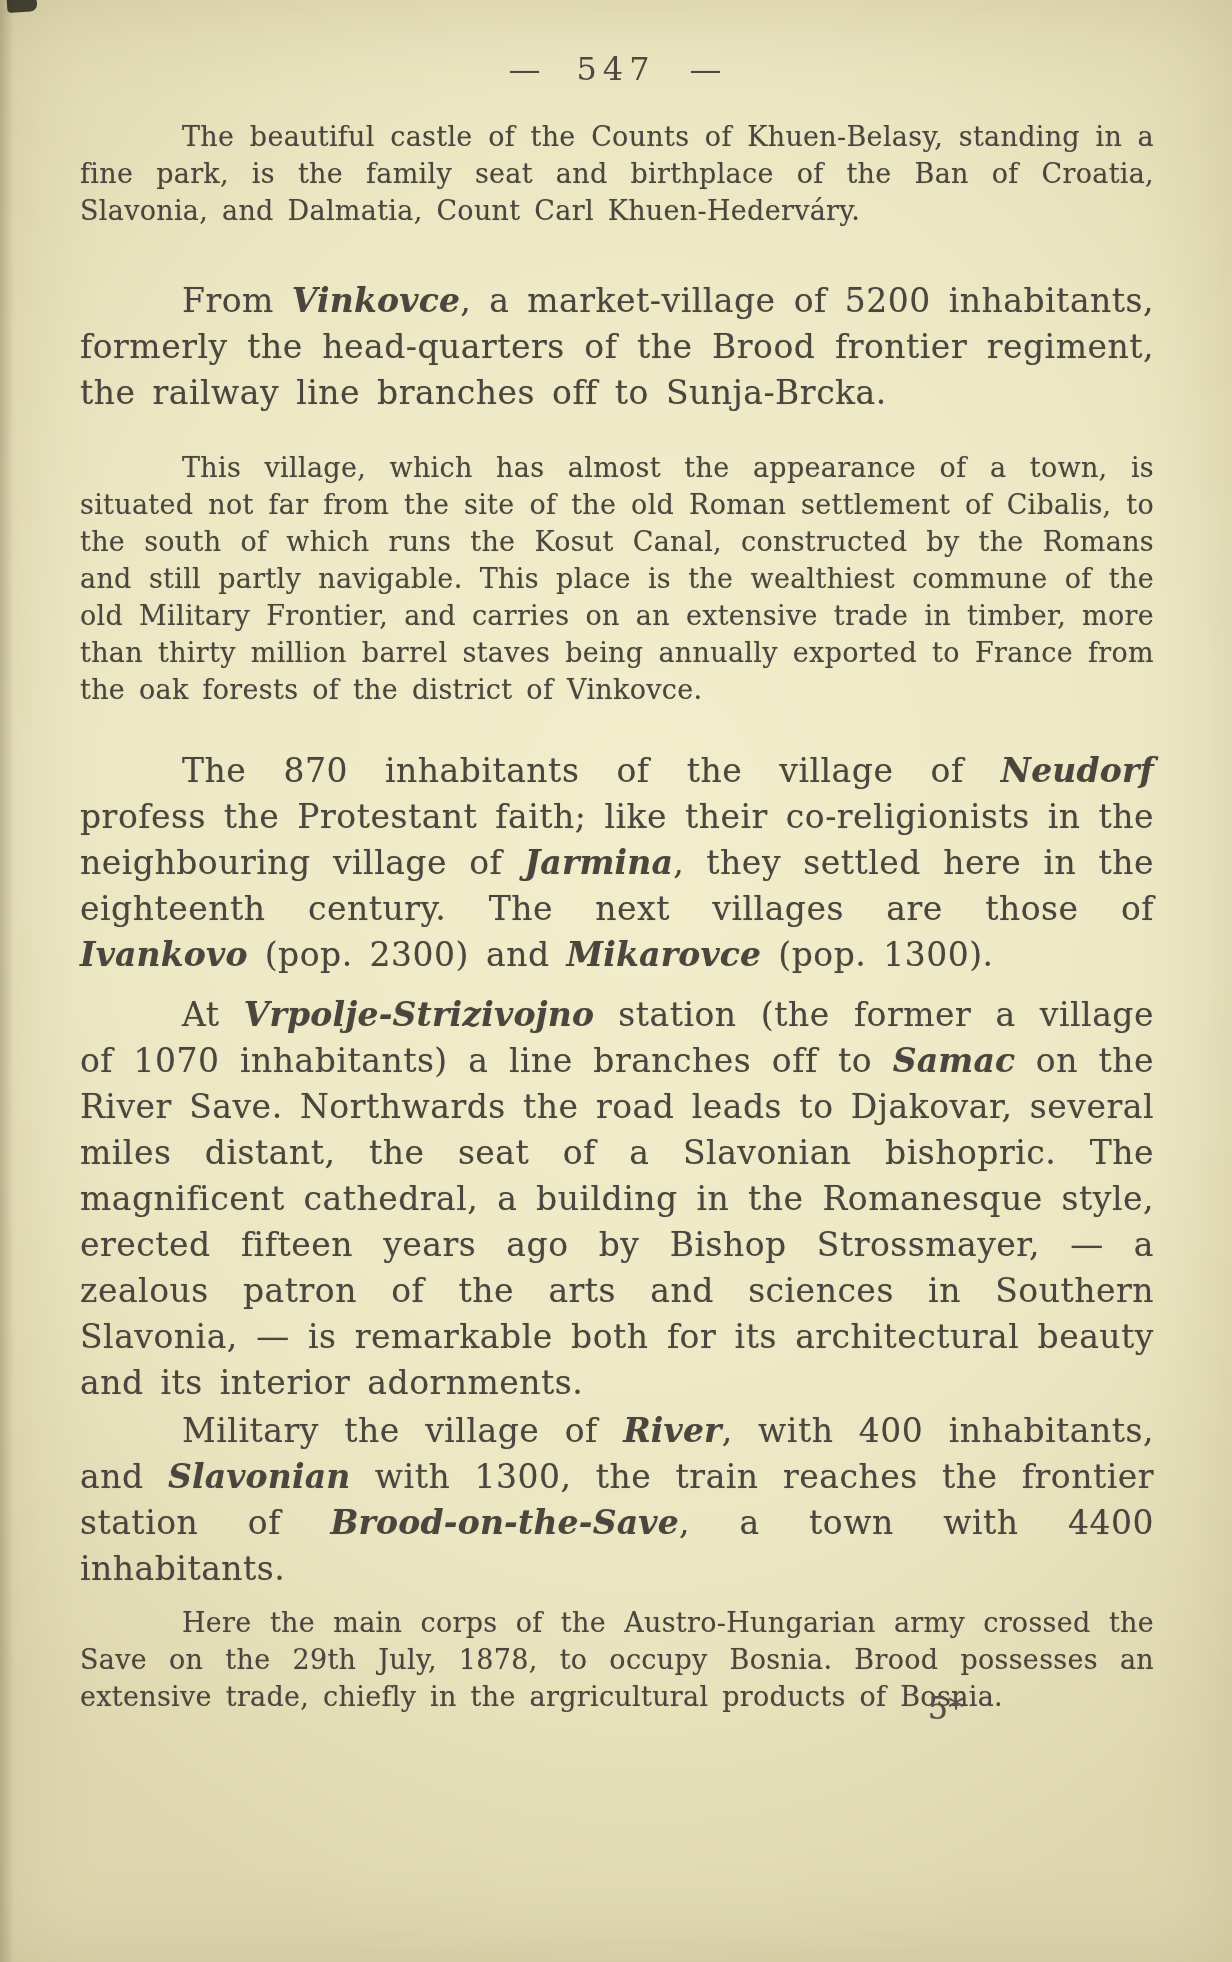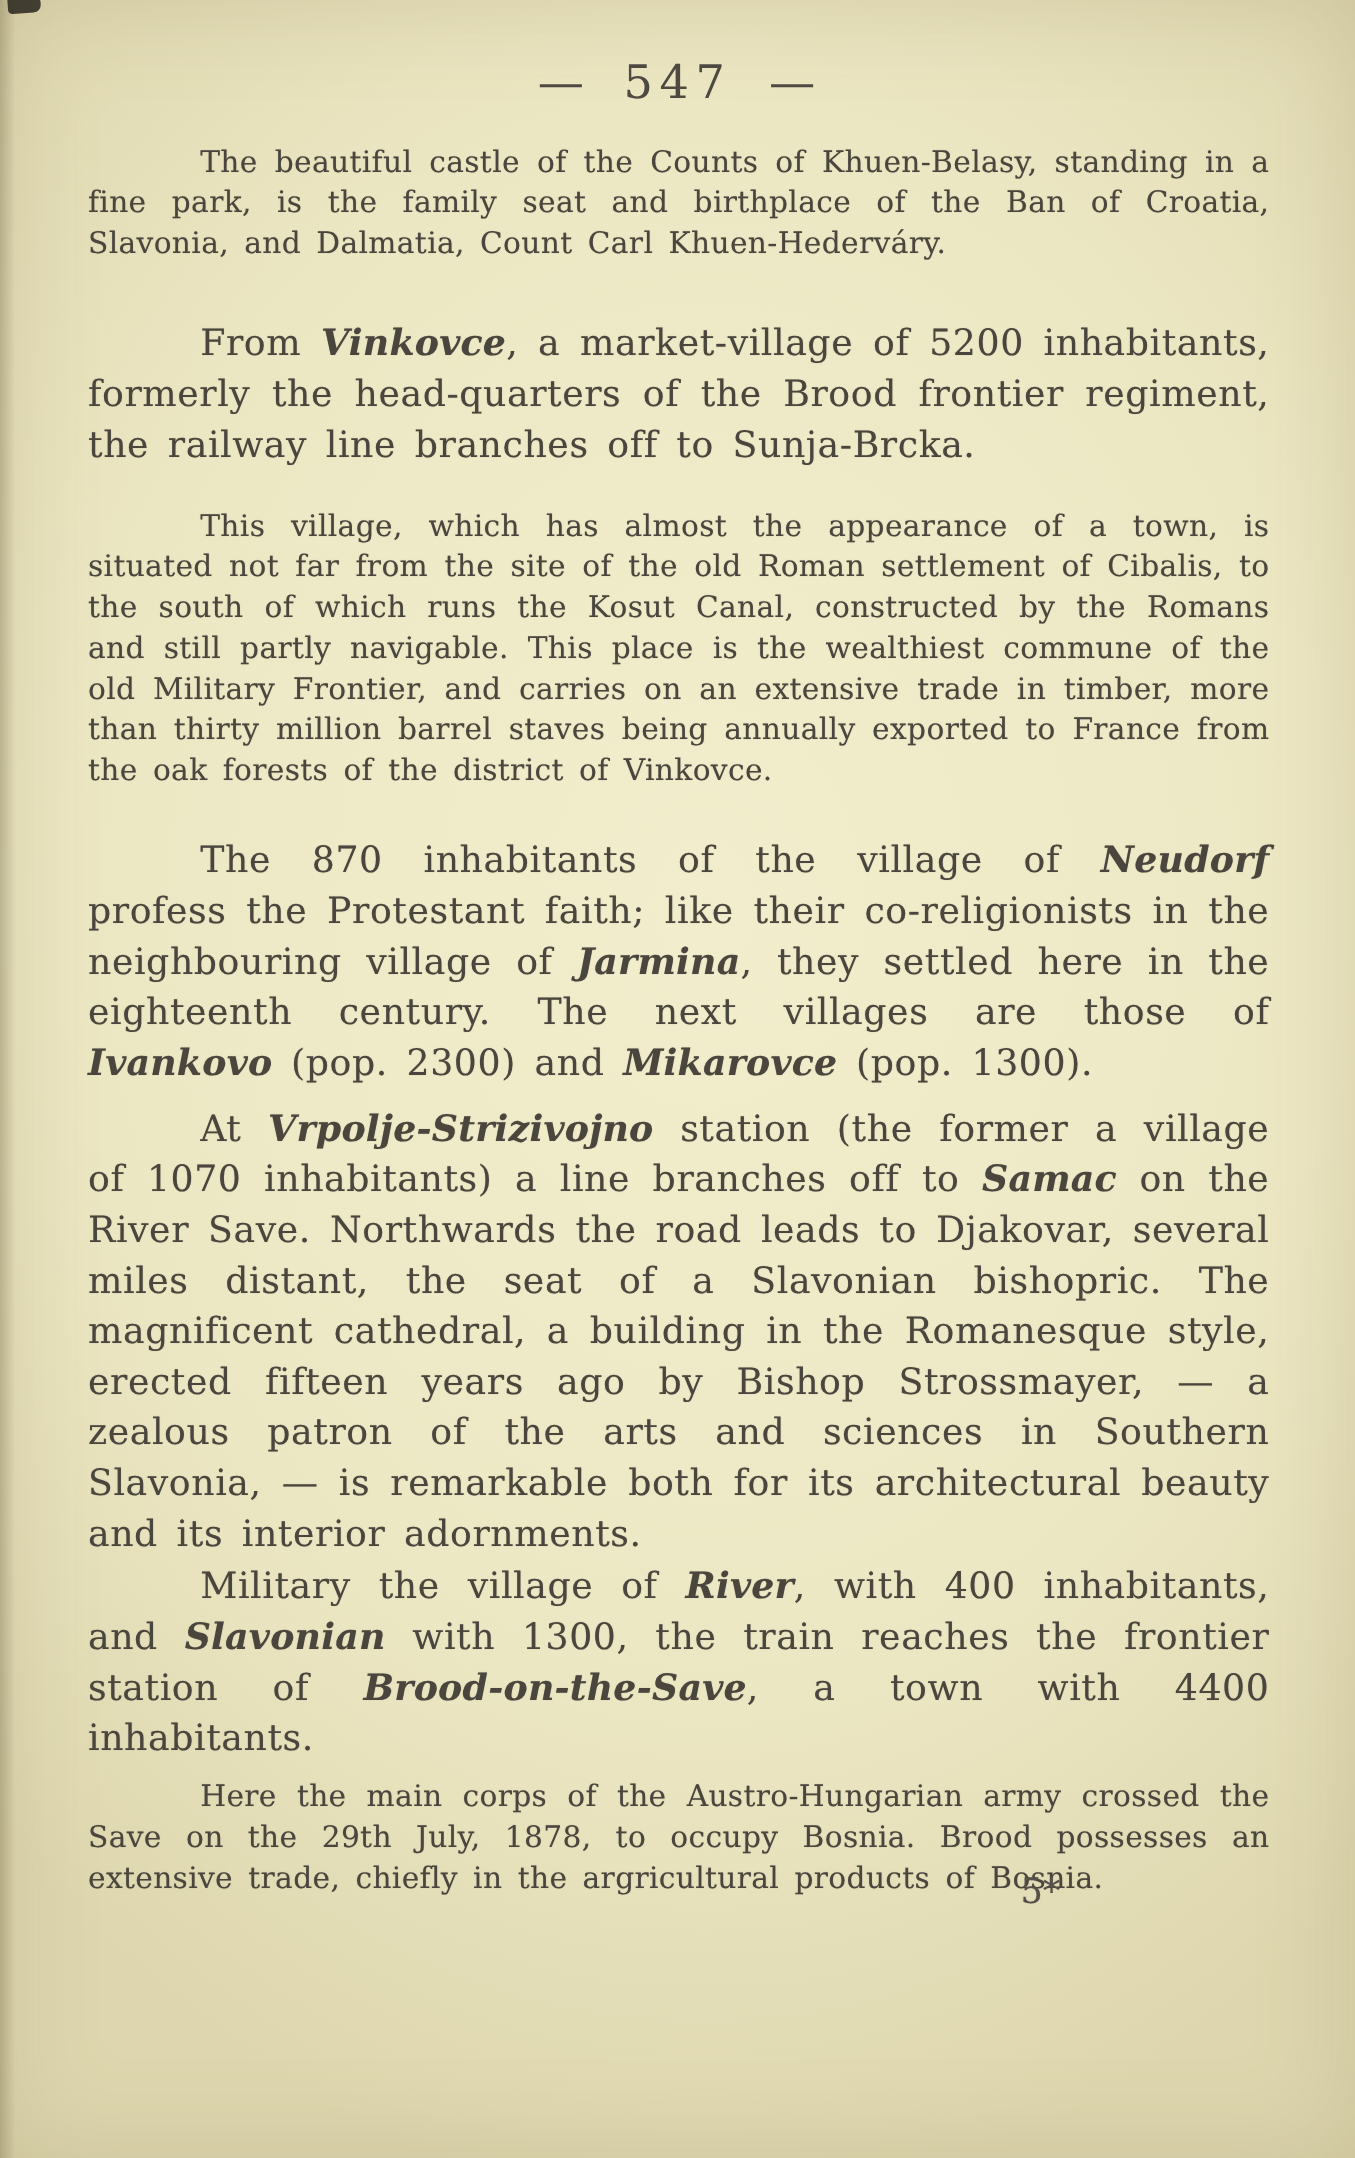--- a/index.html
+++ b/index.html
@@ -27,21 +27,21 @@
     pointer-events:none;
   }
   .corner-mark{
     position:absolute;left:7px;top:-3px;width:30px;height:15px;
     background:#28241d;border-radius:3px 6px 7px 4px;
     transform:rotate(-4deg);opacity:0.85;
   }
   .page-header{
     padding-top:50px;
     text-align:center;
-    font-size:42px;
+    font-size:32px;
     letter-spacing:2px;
     color:#4e4a42;
   }
   .page-header .dash{margin:0 34px;}
   .page-header .page-num{letter-spacing:6px;}
   .content{
     margin:0 78px 0 80px;
     text-align:justify;
   }
   .para{

